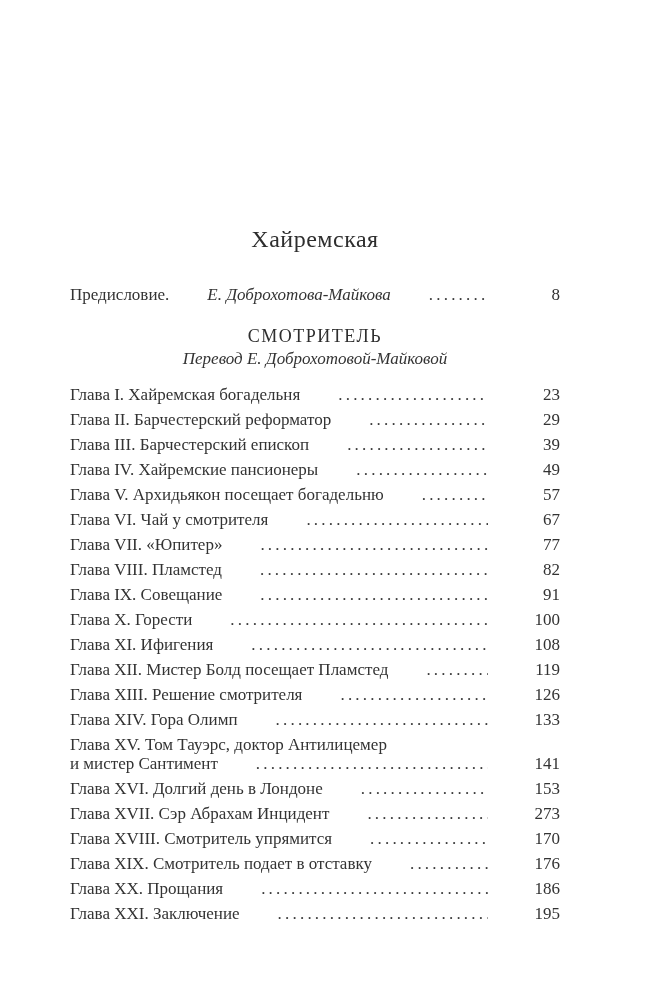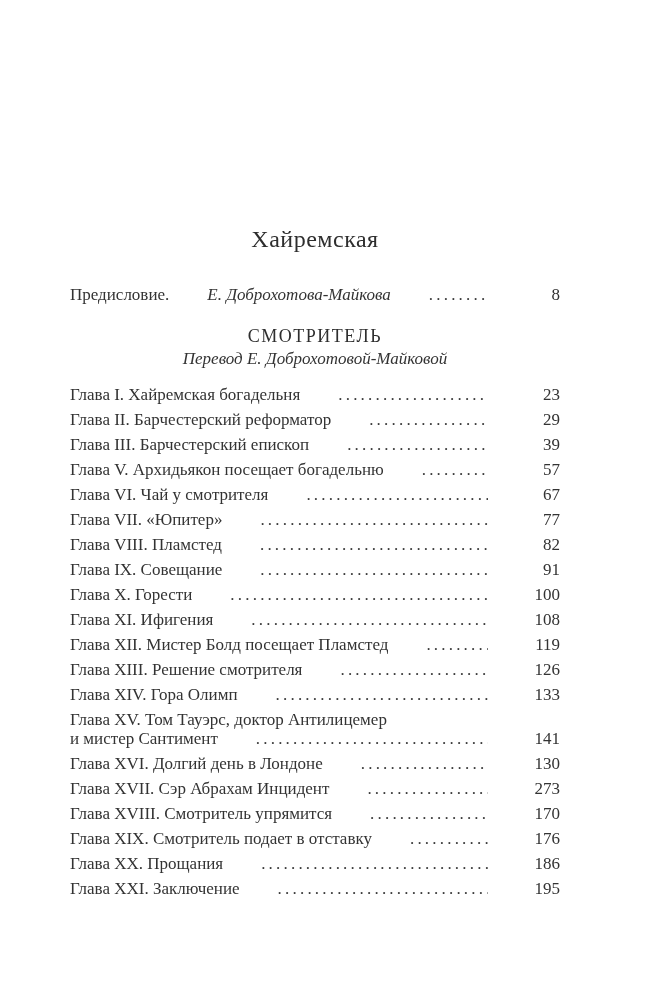--- a/index.html
+++ b/index.html
@@ -130,20 +130,27 @@
         </div>
         <div class="toc-entry">
           <div class="leader-row">
             <span class="entry-text">Глава III. Барчестерский епископ</span>
             <span class="dots"></span>
             <span class="pagenum">39</span>
           </div>
         </div>
         <div class="toc-entry">
           <div class="leader-row">
+            <span class="entry-text">Глава IV. Хайремские пансионеры</span>
+            <span class="dots"></span>
+            <span class="pagenum">49</span>
+          </div>
+        </div>
+        <div class="toc-entry">
+          <div class="leader-row">
             <span class="entry-text">Глава V. Архидьякон посещает богадельню</span>
             <span class="dots"></span>
             <span class="pagenum">57</span>
           </div>
         </div>
         <div class="toc-entry">
           <div class="leader-row">
             <span class="entry-text">Глава VI. Чай у смотрителя</span>
             <span class="dots"></span>
             <span class="pagenum">67</span>
@@ -210,21 +217,21 @@
           <div class="leader-row">
             <span class="entry-text">и мистер Сантимент</span>
             <span class="dots"></span>
             <span class="pagenum">141</span>
           </div>
         </div>
         <div class="toc-entry">
           <div class="leader-row">
             <span class="entry-text">Глава XVI. Долгий день в Лондоне</span>
             <span class="dots"></span>
-            <span class="pagenum">130</span>
+            <span class="pagenum">153</span>
           </div>
         </div>
         <div class="toc-entry">
           <div class="leader-row">
             <span class="entry-text">Глава XVII. Сэр Абрахам Инцидент</span>
             <span class="dots"></span>
             <span class="pagenum">273</span>
           </div>
         </div>
         <div class="toc-entry">

